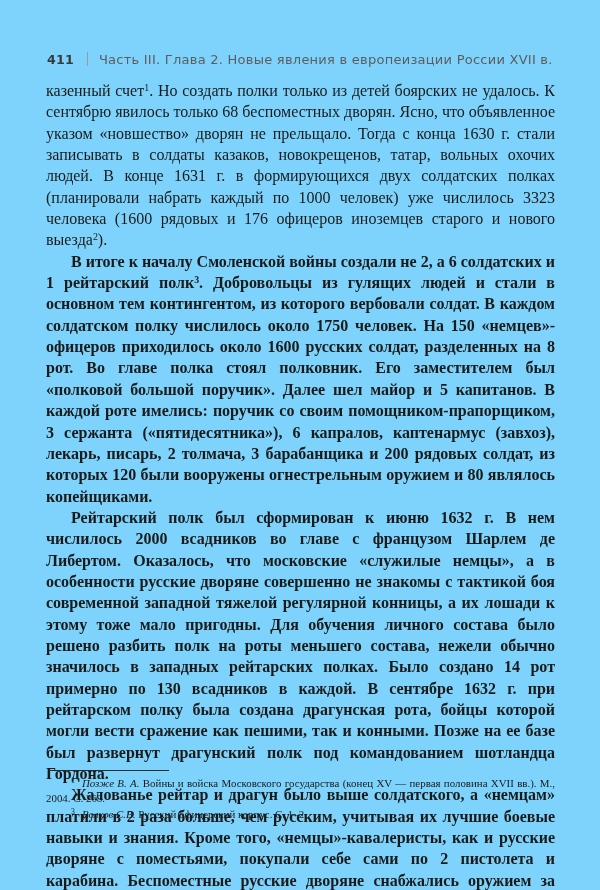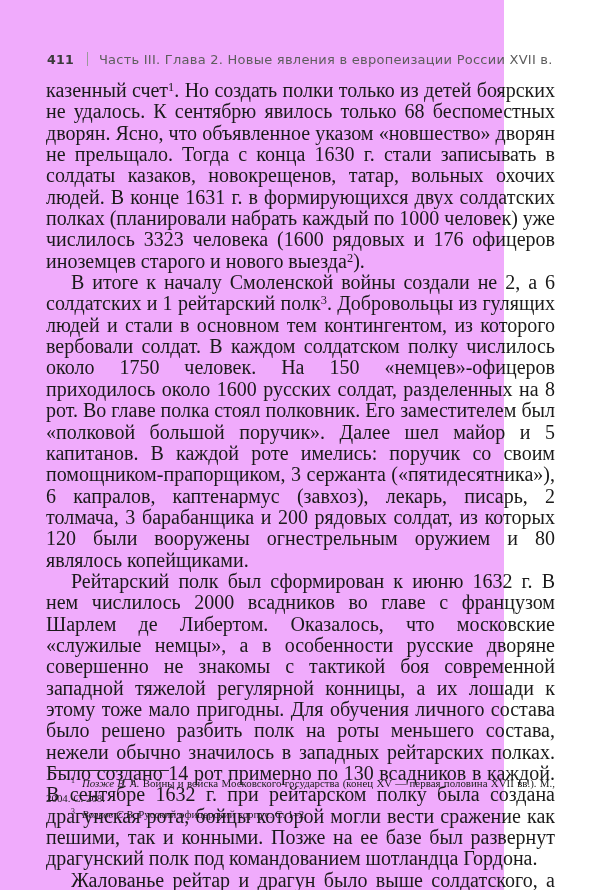--- a/index.html
+++ b/index.html
@@ -13,23 +13,23 @@
     height: 890px;
     overflow: hidden;
     font-family: "Liberation Serif", "DejaVu Serif", serif;
     color: #1a1a1a;
     position: relative;
   }
 
   .page {
     position: absolute;
     inset: 0;
-    width: 504px;
+    width: 600px;
     height: 890px;
-    background: #f0abfc;
+    background: #7dd3fc;
   }
 
   
   .running-head {
     position: absolute;
     top: 48px;
     left: 47px;
     right: 44px;
     height: 22px;
     display: flex;
@@ -61,33 +61,34 @@
 
   
   .textblock {
     position: absolute;
     top: 80px;
     left: 46px;
     width: 509px;
   }
   p.para {
     margin: 0;
-    font-size: 20px;
+    font-size: 16px;
     line-height: 21.35px;
     text-align: justify;
     text-align-last: left;
     text-indent: 25px;
     hyphens: manual;
     word-spacing: -0.1px;
   }
   p.para.noindent {
     text-indent: 0;
   }
   p.para + p.para {
     margin-top: 0;
+    font-weight: bold;
   }
   sup.fnref {
     font-size: 0.62em;
     vertical-align: 0.52em;
     line-height: 0;
   }
 
   
   .footnotes {
     position: absolute;

